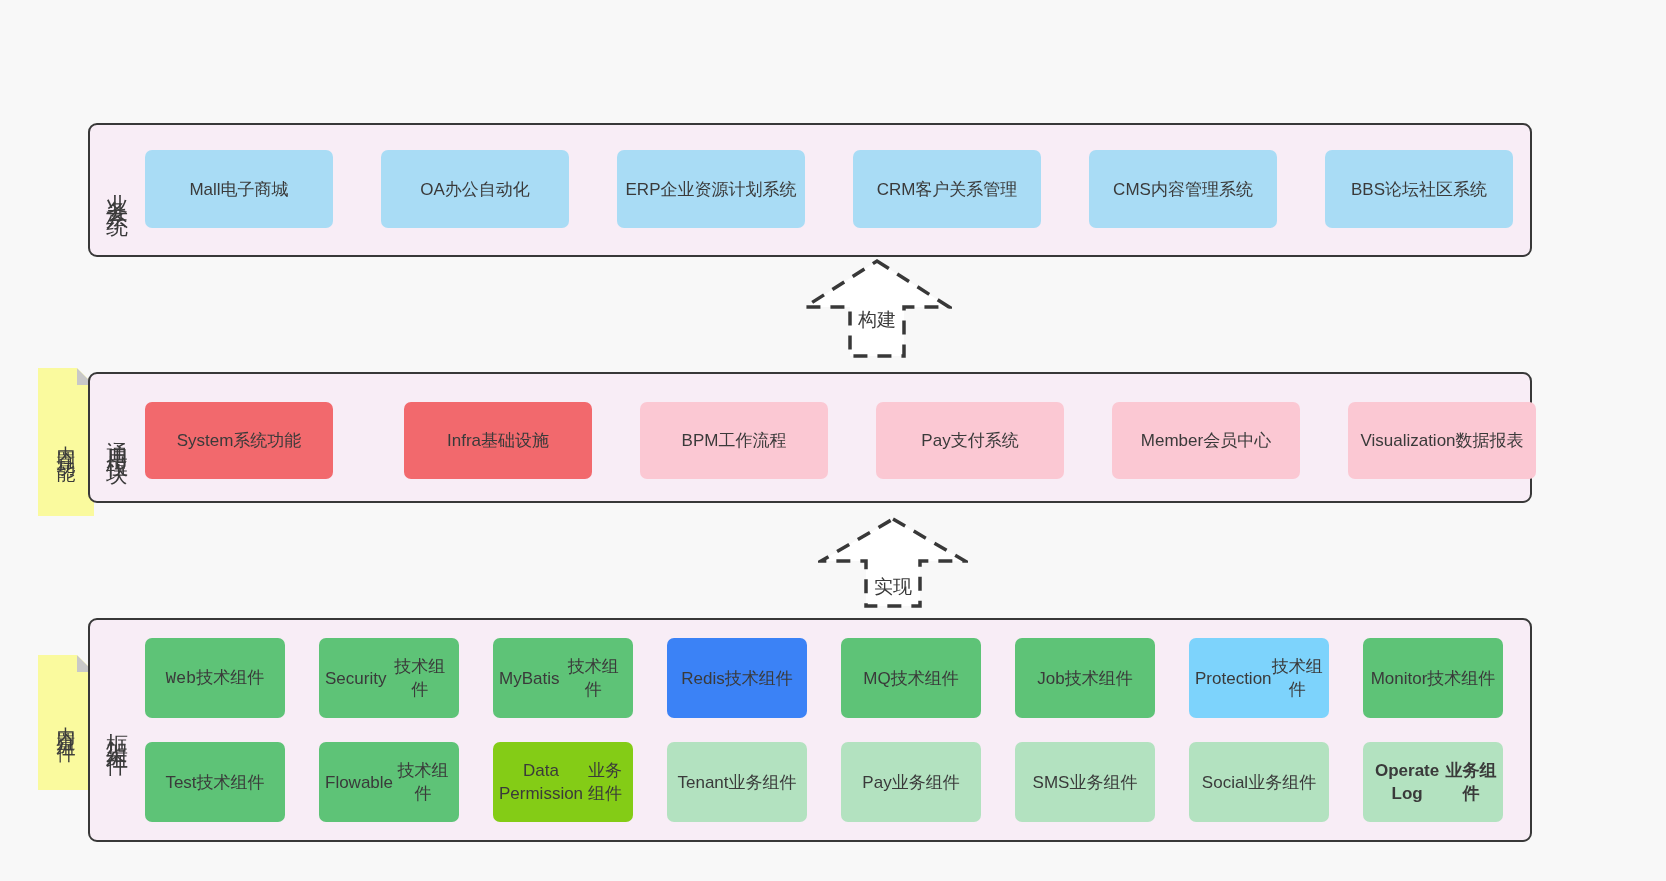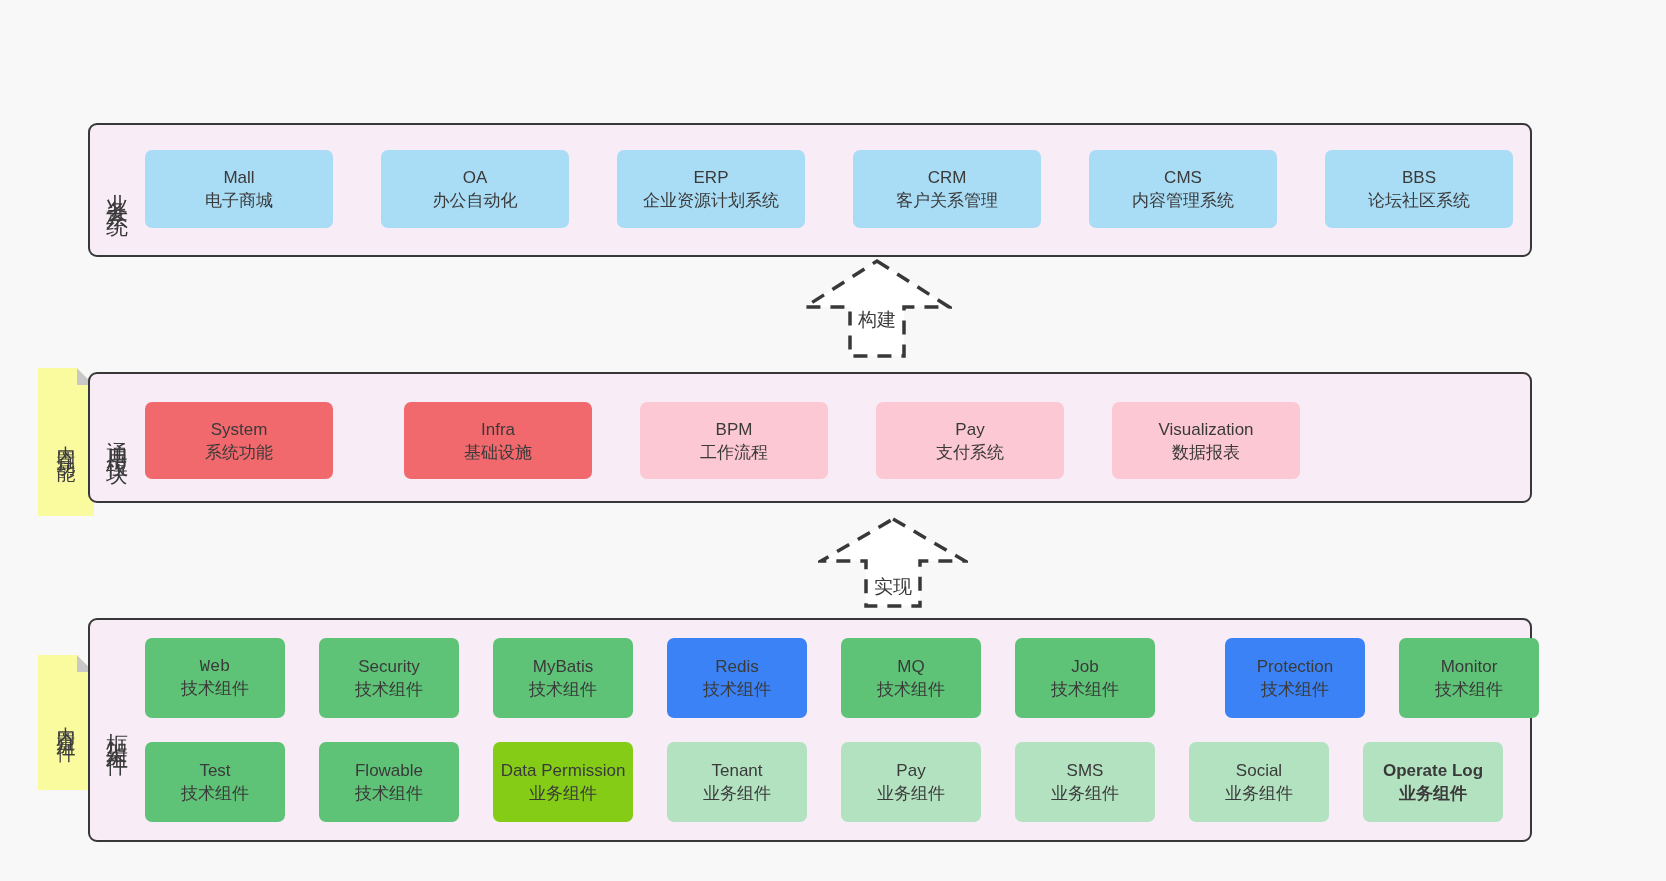--- a/index.html
+++ b/index.html
@@ -38,21 +38,21 @@
   #sec-0 .rows { top:25px; }
   #sec-1 .rows { top:28px; }
   #sec-2 .rows { top:18px; }
   .row { display:flex; gap:48px; }
   #sec-2 .row { gap:34px; }
 
   .box {
     box-sizing:border-box;
     width:188px; height:78px;
     border-radius:7px;
-    display:flex; flex-direction:column;
+    display:flex; 
     align-items:center; justify-content:center;
     text-align:center;
     font-size:17px; line-height:23px;
     color:var(--text,#3a3a3a);
     padding:12px 6px;
   }
   #sec-1 .box { height:77px; }
   #sec-2 .box { width:140px; height:80px; }
 
   
@@ -155,20 +155,24 @@
           </div>
           <div class="box" style="background: rgb(251, 200, 211);">
             <div class="box-en">BPM</div>
             <div class="box-zh">工作流程</div>
           </div>
           <div class="box" style="background: rgb(251, 200, 211);">
             <div class="box-en">Pay</div>
             <div class="box-zh">支付系统</div>
           </div>
           <div class="box" style="background: rgb(251, 200, 211);">
+            <div class="box-en">Member</div>
+            <div class="box-zh">会员中心</div>
+          </div>
+          <div class="box" style="background: rgb(251, 200, 211);">
             <div class="box-en">Visualization</div>
             <div class="box-zh">数据报表</div>
           </div>
         </div>
       </div>
   </section>
 
   <div class="arrow" id="arrow-1">
     <svg viewBox="0 0 150 93" preserveAspectRatio="none">
       <polygon points="75,3 147,45 102,45 102,90 48,90 48,45 3,45" fill="#ffffff" stroke="#383838" stroke-width="3.5" stroke-dasharray="14 10" stroke-linejoin="miter"></polygon>
@@ -201,21 +205,21 @@
             <div class="box-zh">技术组件</div>
           </div>
           <div class="box" style="background: rgb(94, 195, 119);">
             <div class="box-en">MQ</div>
             <div class="box-zh">技术组件</div>
           </div>
           <div class="box" style="background: rgb(94, 195, 119);">
             <div class="box-en">Job</div>
             <div class="box-zh">技术组件</div>
           </div>
-          <div class="box" style="background: #3b82f6; margin-left: 36px;">
+          <div class="box" style="background: #7dd3fc;">
             <div class="box-en">Protection</div>
             <div class="box-zh">技术组件</div>
           </div>
           <div class="box" style="background: rgb(94, 195, 119);">
             <div class="box-en">Monitor</div>
             <div class="box-zh">技术组件</div>
           </div>
         </div>
         <div class="row">
           <div class="box" style="background: rgb(94, 195, 119);">

